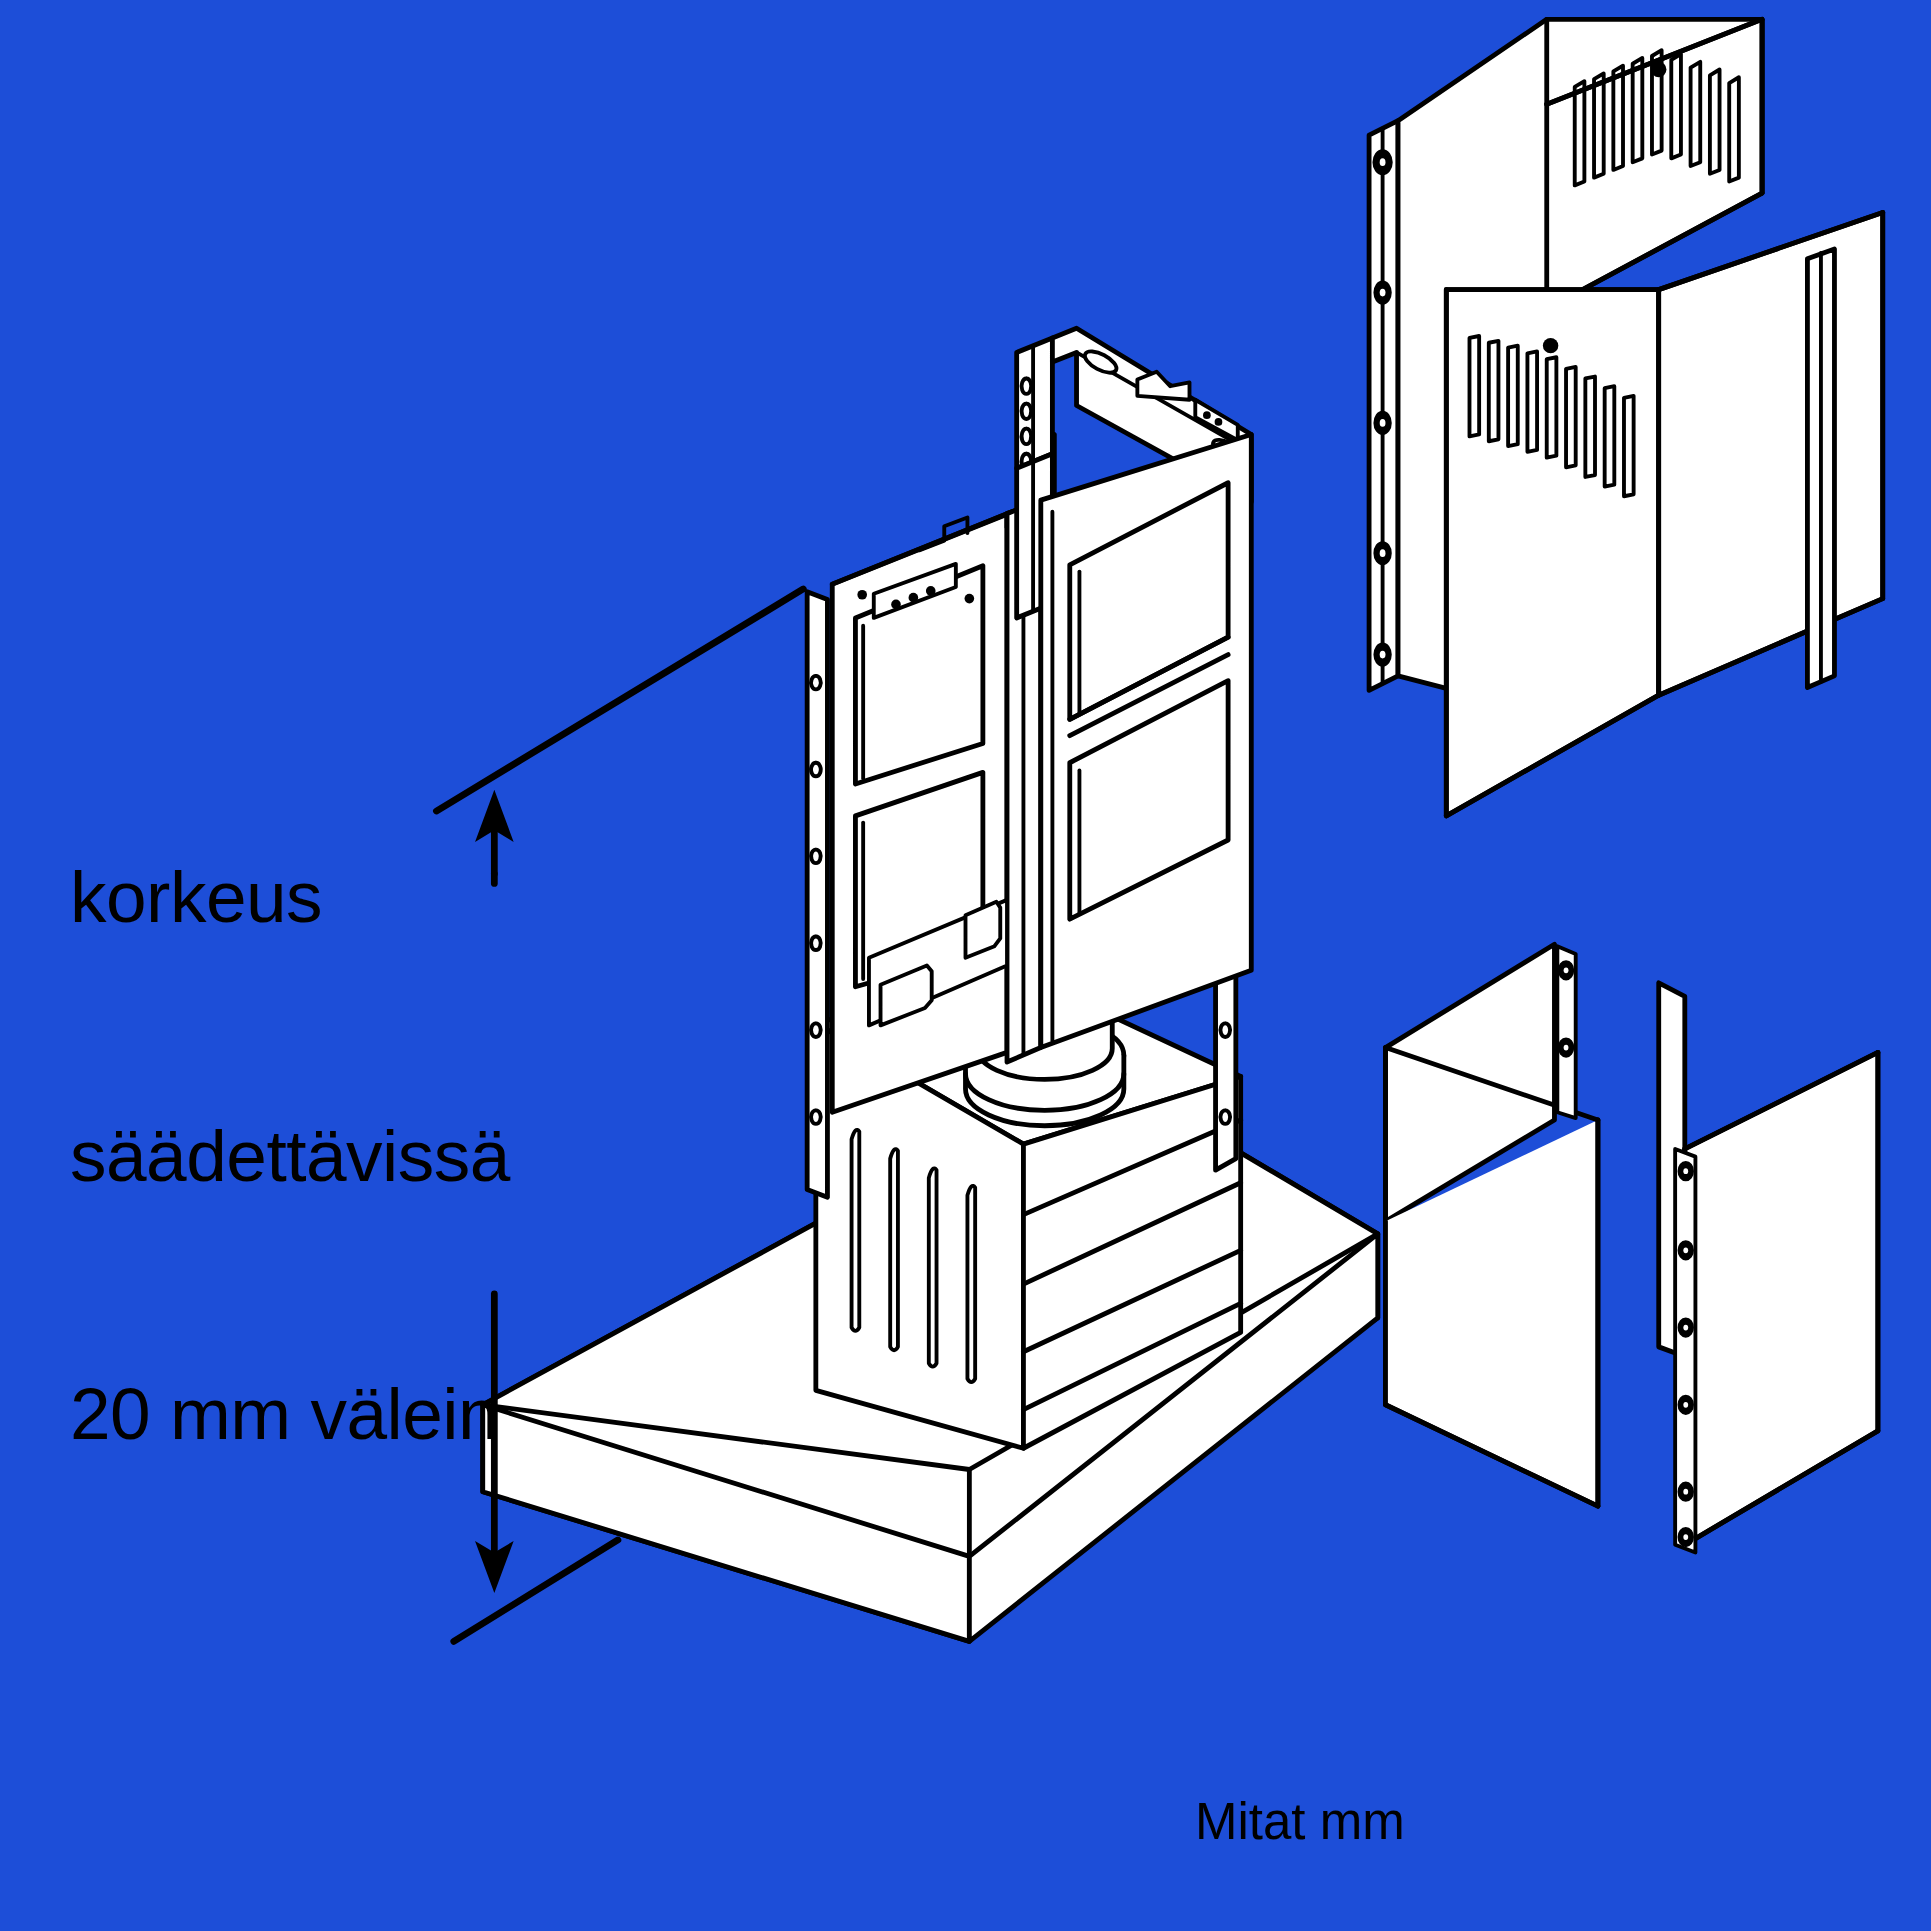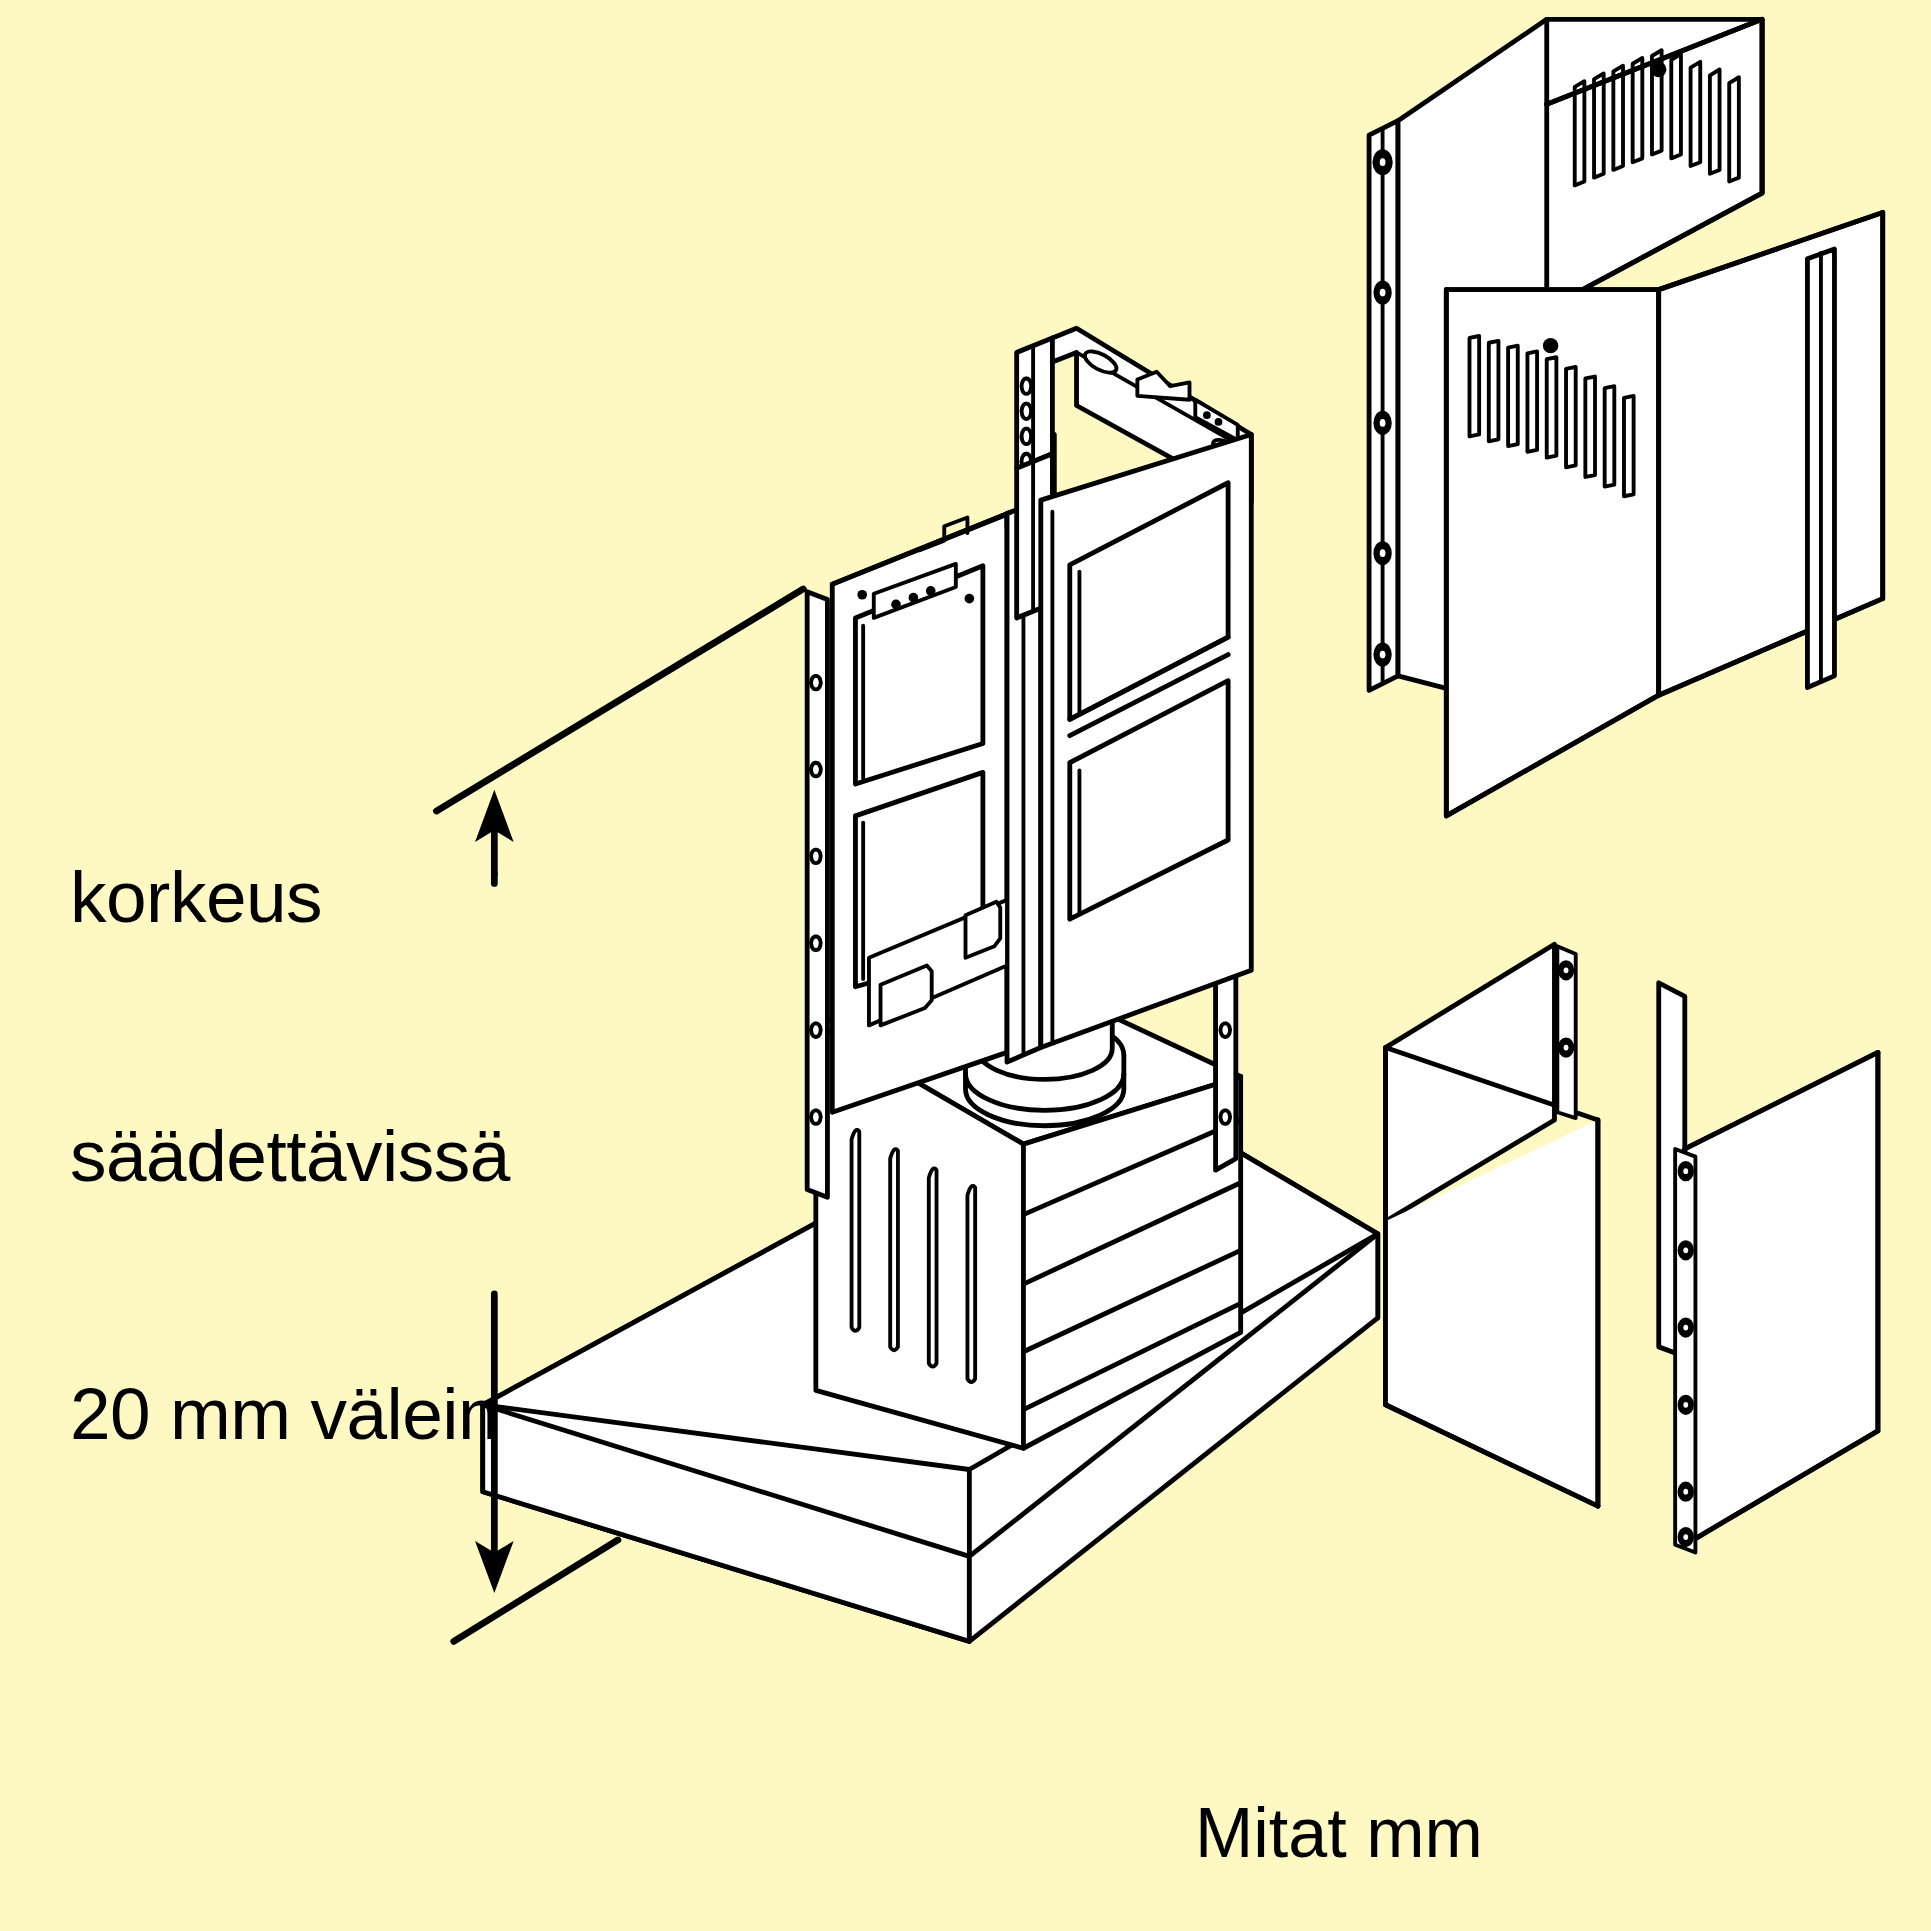--- a/index.html
+++ b/index.html
@@ -4,21 +4,21 @@
 <style>
   html, body {
     margin: 0;
     padding: 0;
     background: #ffffff;
   }
   #page {
     position: relative;
     width: 1931px;
     height: 1931px;
-    background: #fef9c3;
+    background: #1d4ed8;
     overflow: hidden;
     font-family: "Liberation Sans", sans-serif;
   }
   #diagram-svg {
     position: absolute;
     left: 0;
     top: 0;
     width: 1931px;
     height: 1931px;
   }
@@ -32,21 +32,21 @@
   #height-note {
     left: 70px;
     top: 682px;
     font-size: 73px;
     letter-spacing: -0.5px;
   }
   #height-note div { display: block; }
   #units-note {
     left: 1195px;
     top: 1792px;
-    font-size: 70px;
+    font-size: 51px;
   }
 </style>
 </head>
 <body>
 
 <div id="page">
 
   <svg id="diagram-svg" viewBox="0 0 2000 2000">
     <defs>
       <marker id="arrowUp" markerWidth="14" markerHeight="18" refX="7" refY="2" orient="auto-start-reverse" markerUnits="userSpaceOnUse">

